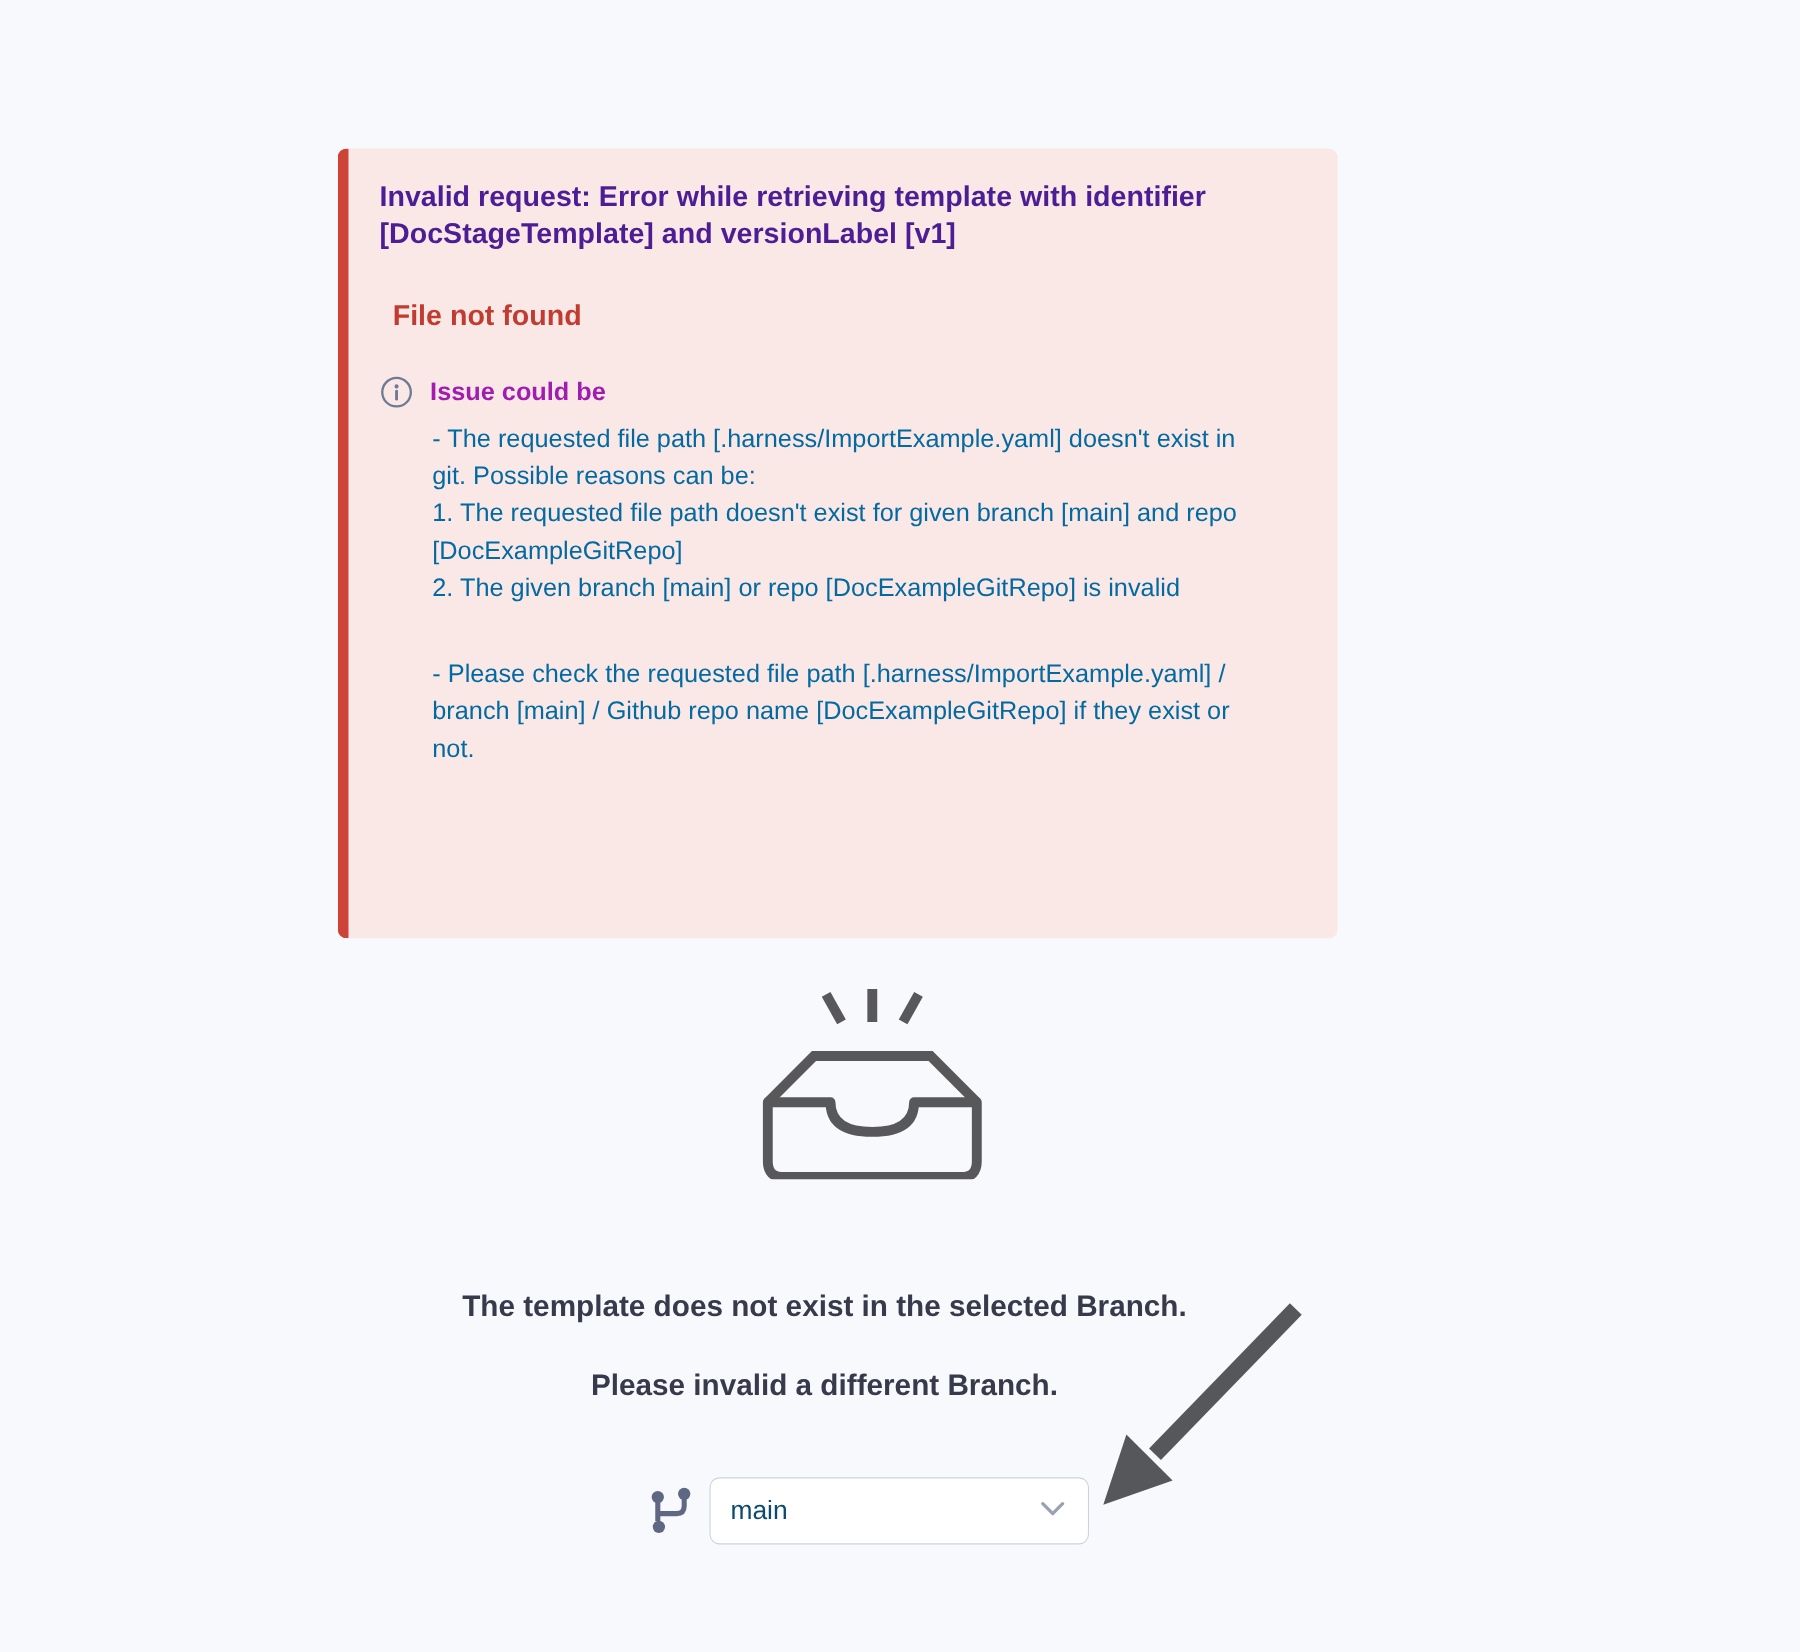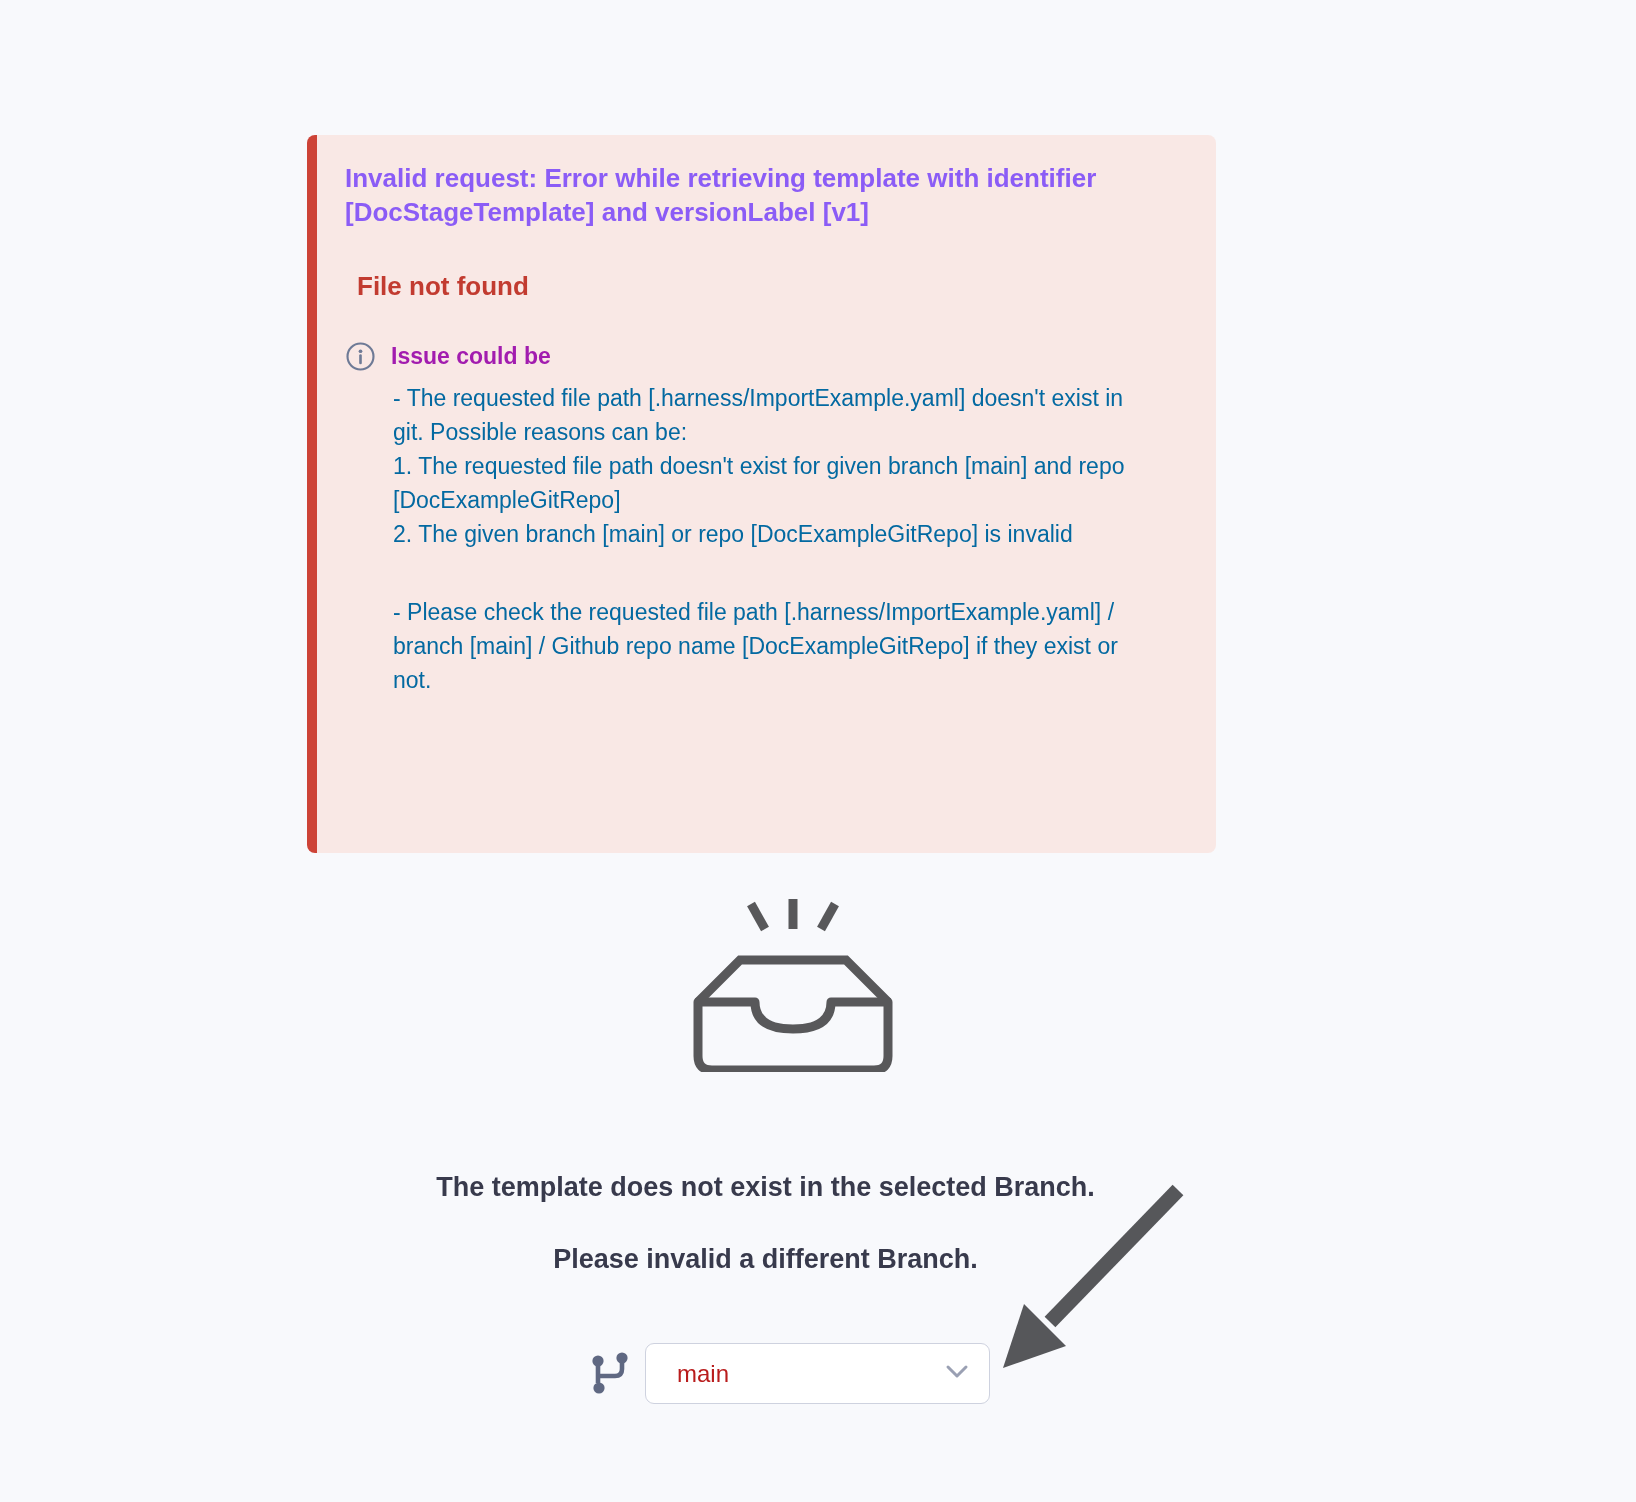--- a/index.html
+++ b/index.html
@@ -22,21 +22,21 @@
     left:307px; top:135px;
     width:909px; height:718px;
     box-sizing:border-box;
     background:#f9e8e5;
     border-left:10px solid #cd4337;
     border-radius:8px;
     padding:26px 40px 0 28px;
   }
   .banner-title{
     margin:0;
-    color:#8b5cf6;
+    color:#4c1d95;
     font-size:26px;
     line-height:34px;
     font-weight:bold;
     white-space:pre-line;
   }
   .banner-subtitle{
     margin:40px 0 0 12px;
     color:#c23b30;
     font-size:26px;
     line-height:34px;
@@ -65,21 +65,21 @@
   }
 
   
   .empty-inbox{
     position:absolute;
     left:693px; top:896px;
     width:200px; height:176px;
   }
   .headline{
     position:absolute;
-    left:311px;
+    left:295px;
     width:909px;
     text-align:center;
     font-size:27px;
     line-height:32px;
     font-weight:bold;
     color:#383a4c;
   }
   .headline.first{top:1171px;}
   .headline.second{top:1243px;}
 
@@ -98,22 +98,21 @@
     border:1.5px solid #ced2df;
     border-radius:9px;
     display:flex;
     align-items:center;
     justify-content:space-between;
     padding:0 20px 0 18px;
     cursor:pointer;
   }
   .branch-dropdown .value{
     font-size:24px;
-    color:#b91c1c;
-    margin-left:13px;
+    color:#0c4a6e;
   }
   .pointer-arrow{
     position:absolute;
     left:995px; top:1180px;
     width:200px; height:200px;
   }
 </style>
 </head>
 <body>
 

